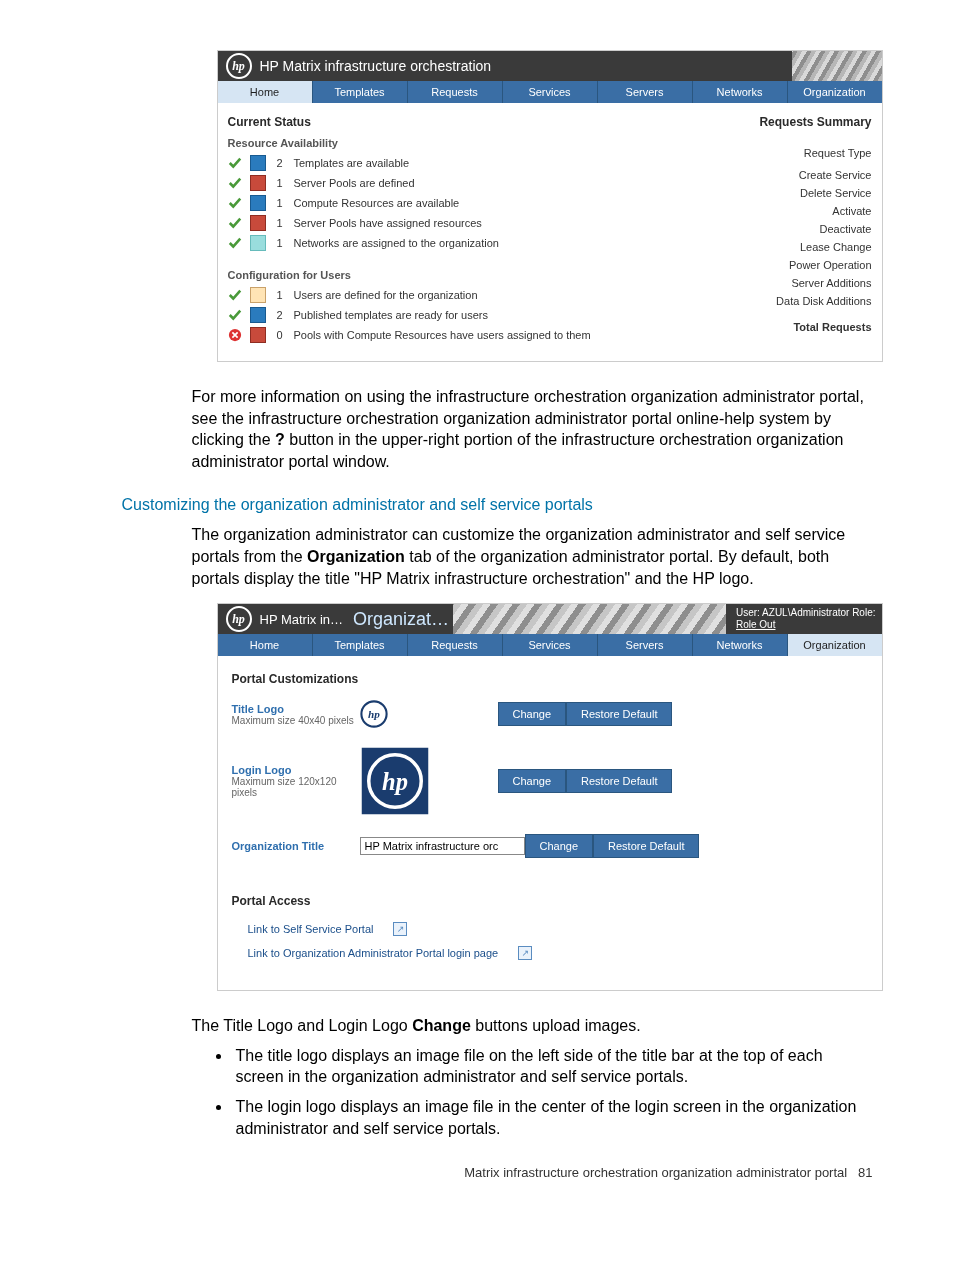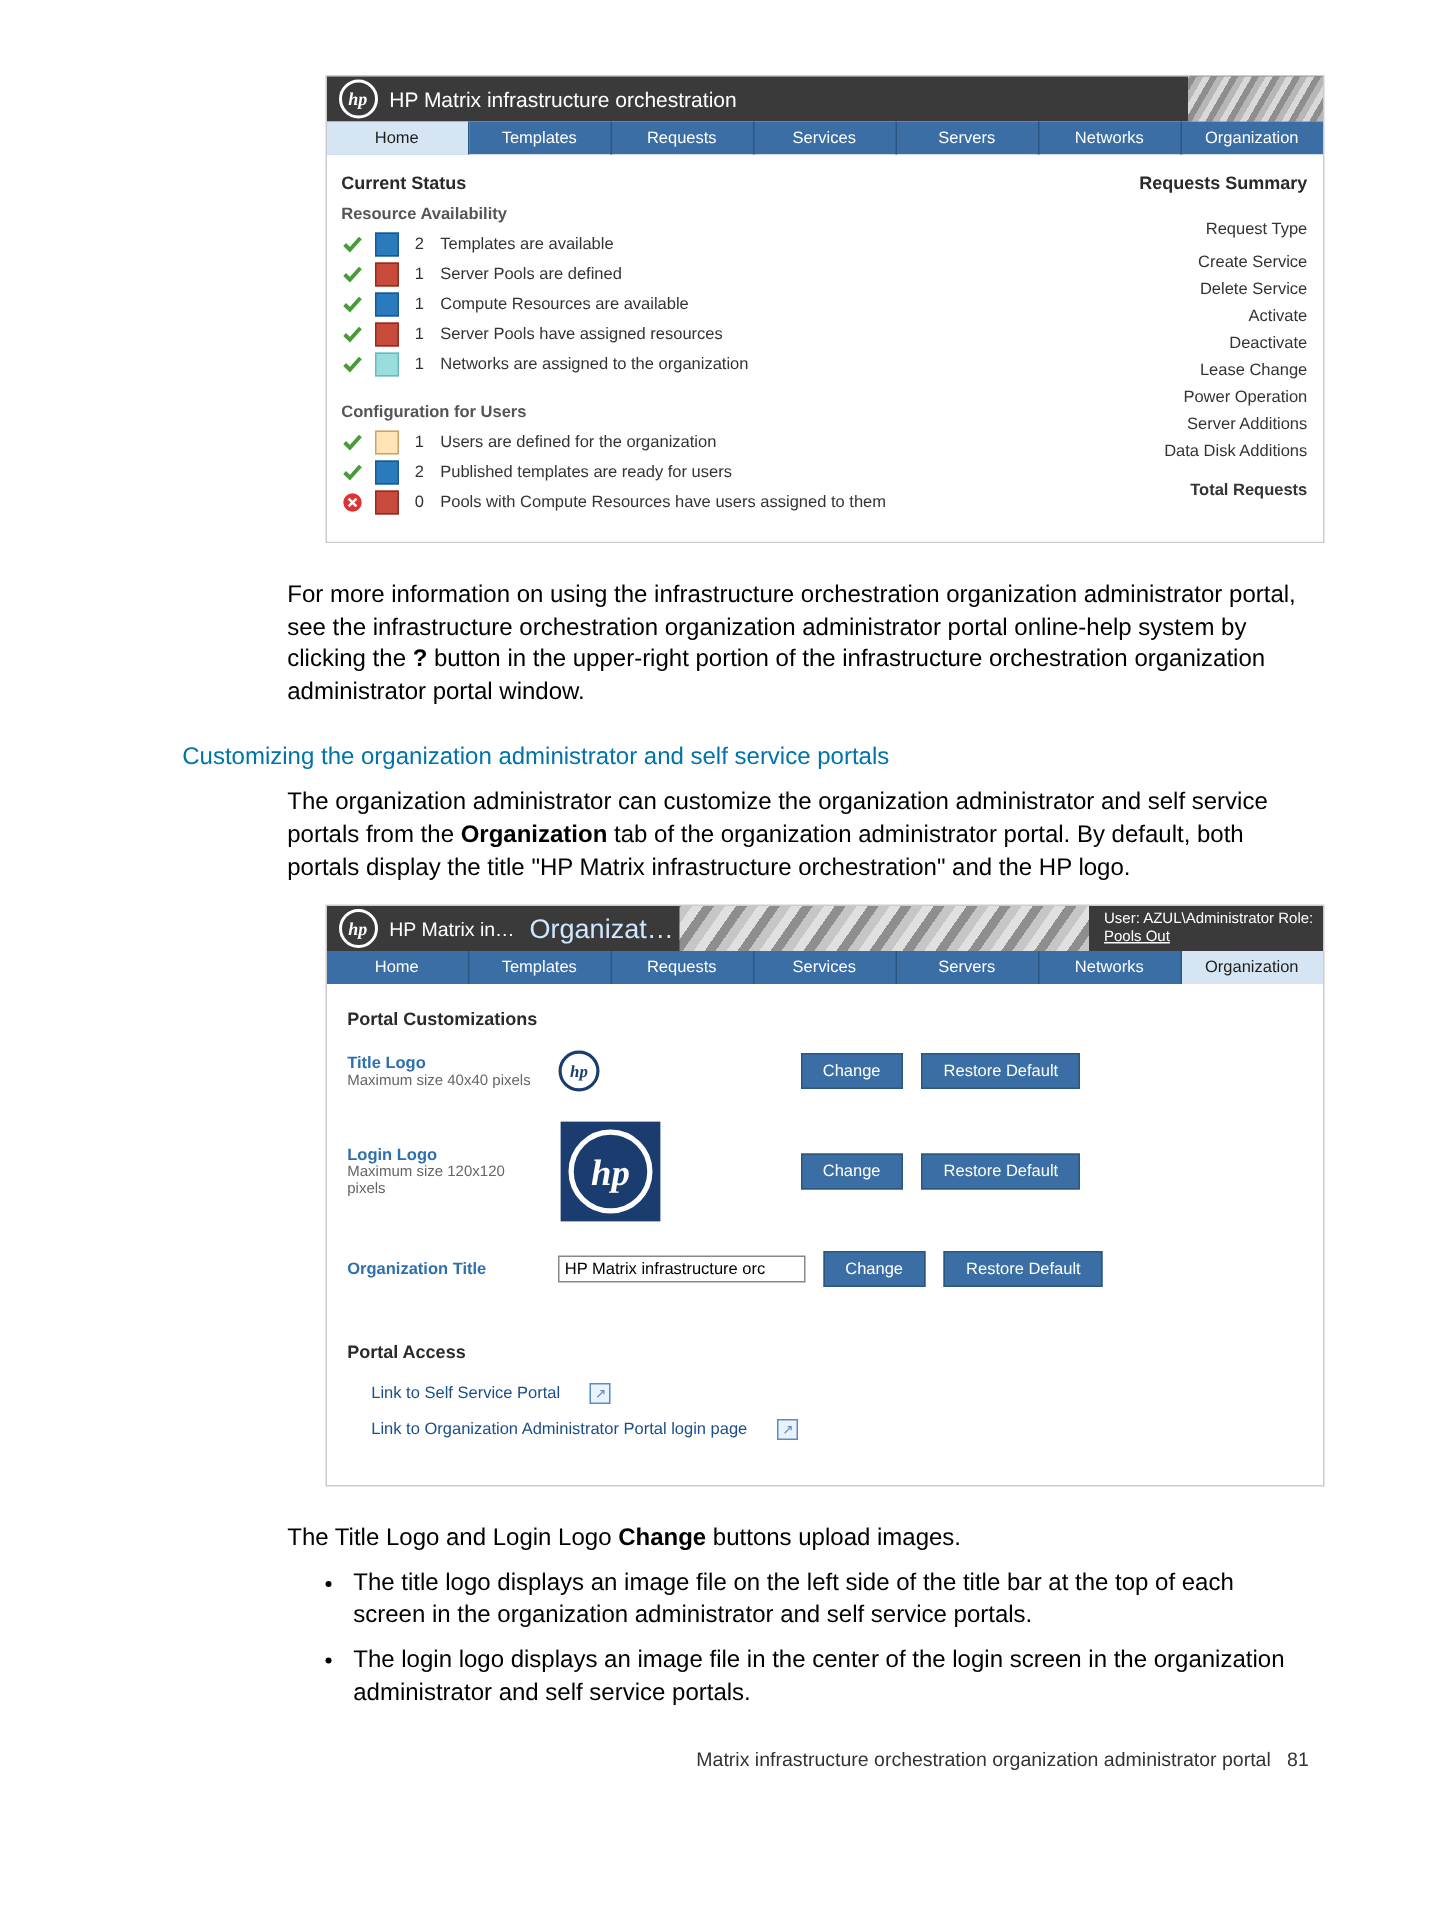--- a/index.html
+++ b/index.html
@@ -52,21 +52,21 @@
   .titlebar2 .photo { flex:1; height:30px; background:
     repeating-linear-gradient(-55deg,#c6c6c6 0 6px,#8e8e8e 6px 12px,#e0e0e0 12px 18px); margin-right:4px; }
   .titlebar2 .userbox { font-size:10px; color:#fff; text-align:left; padding:2px 6px; line-height:1.2; }
   .titlebar2 .userbox .so { text-decoration:underline; }
   .tabs2 { display:flex; background:#3a6ea5; height:22px; }
   .tabs2 .tab { flex:1; border-right:1px solid #2a567f; color:#fff; font-size:11px; display:flex; align-items:center; justify-content:center; }
   .tabs2 .tab.active { background:#d6e5f3; color:#1e1e1e; }
   .tabs2 .tab:last-child { border-right:none; }
   .pcbody { padding:10px 14px 20px 14px; font-size:11px; color:#333; }
   .pcbody .sec { font-weight:bold; font-size:12px; color:#2a2a2a; margin:6px 0 14px 0; }
-  .pc-row { display:flex; align-items:center; gap:12px; margin:10px 0 18px 0; }
+  .pc-row { display:flex; align-items:center; margin:10px 0 18px 0; }
   .pc-row .lbl { width:128px; }
   .pc-row .lbl .main { color:#2f6fae; font-weight:bold; font-size:11px; }
   .pc-row .lbl .sub { color:#666; font-size:10px; }
   .logo-sq { display:flex; align-items:center; justify-content:center; }
   .logo-sq.small svg { width:28px; height:28px; }
   .logo-sq.big svg { width:70px; height:70px; }
   .btn { background:#3a6ea5; color:#fff; font-size:11px; padding:2px 14px; border:1px solid #2a567f; display:inline-flex; align-items:center; height:18px; }
   .txtfield { border:1px solid #888; height:18px; width:165px; font-size:11px; padding:0 4px; box-sizing:border-box; }
   .links { margin-left:16px; }
   .links .lnk { color:#1a4e8a; font-size:11px; margin:10px 0; display:flex; align-items:center; gap:20px; }
@@ -212,21 +212,21 @@
   </p>
 
   <div class="shot2">
     <div class="titlebar2">
       <span class="hp-logo-small">hp</span>
       <span class="t1">HP Matrix in…</span>
       <span class="t2">Organizat…</span>
       <div class="photo"></div>
       <div class="userbox">
         <div>User: AZUL\Administrator     Role:</div>
-        <div class="so">Pools Out</div>
+        <div class="so">Role Out</div>
       </div>
     </div>
     <div class="tabs2">
       <div class="tab">Home</div>
       <div class="tab">Templates</div>
       <div class="tab">Requests</div>
       <div class="tab">Services</div>
       <div class="tab">Servers</div>
       <div class="tab">Networks</div>
       <div class="tab active">Organization</div>

